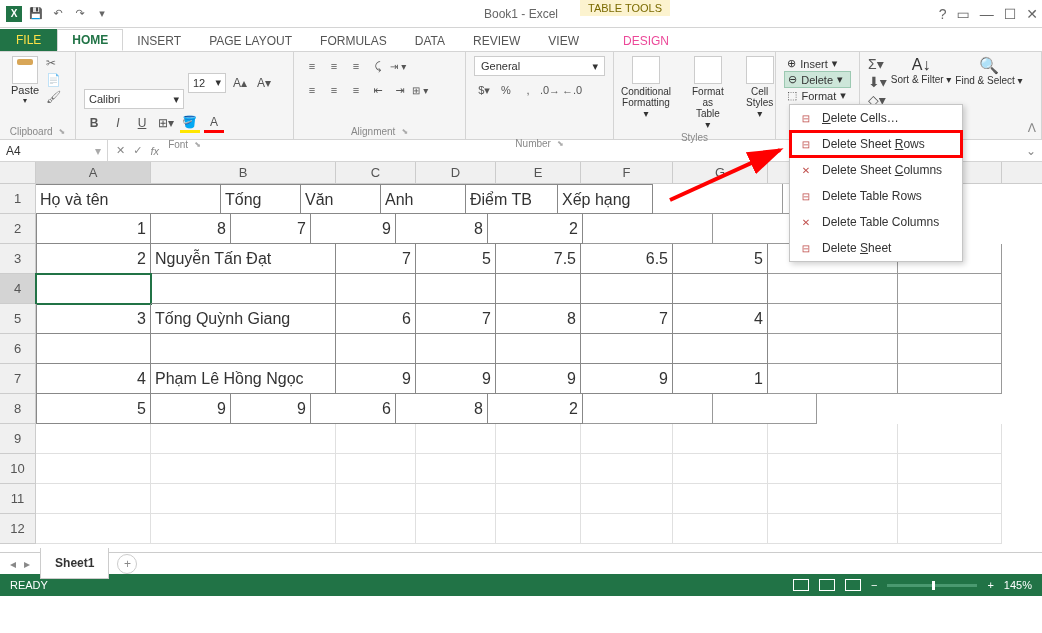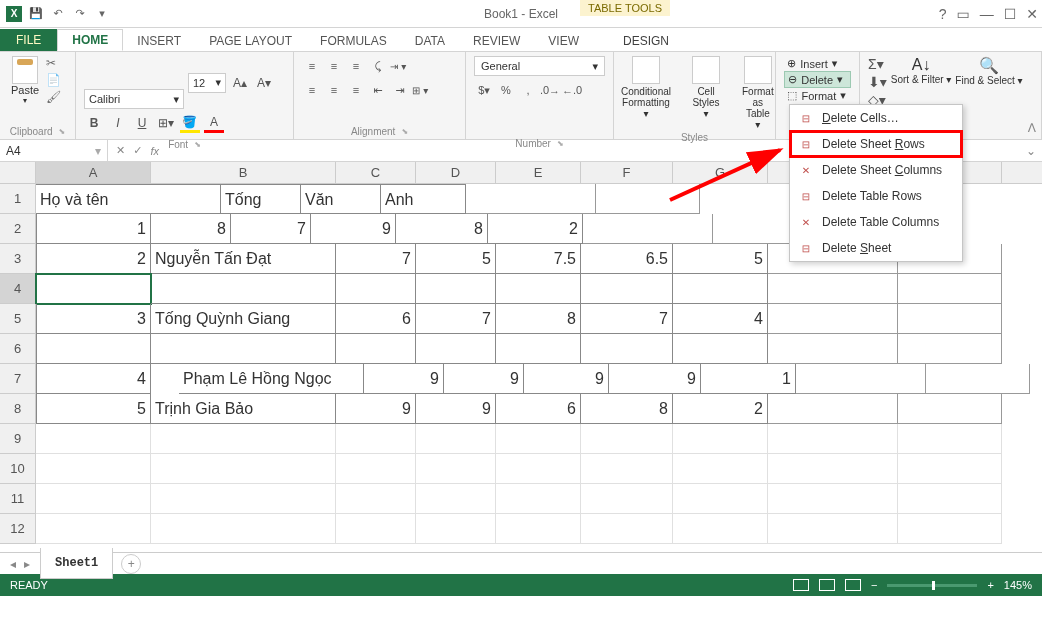--- a/index.html
+++ b/index.html
@@ -7,23 +7,23 @@
 .titlebar{height:28px;background:#fff;display:flex;align-items:center;position:relative;border-bottom:1px solid #d4d4d4;}
 .qat{display:flex;align-items:center;gap:6px;padding-left:6px;}
 .qat .ic{width:16px;height:16px;display:flex;align-items:center;justify-content:center;font-size:11px;color:#666;}
 .excel-icon{background:#217346;color:#fff;font-weight:bold;font-size:10px;width:16px;height:16px;display:flex;align-items:center;justify-content:center;}
 .title-center{position:absolute;left:50%;transform:translateX(-50%);font-size:12px;color:#666;}
 .table-tools{position:absolute;left:580px;top:0;background:#fcf3cf;padding:2px 8px;font-size:11px;color:#7a6a00;}
 .winbtns{position:absolute;right:4px;display:flex;gap:10px;align-items:center;}
 .winbtns span{color:#666;font-size:14px;cursor:pointer;}
 .tabs{height:24px;background:#fff;display:flex;align-items:flex-end;border-bottom:1px solid #d4d4d4;}
 .tab{padding:3px 14px;font-size:12px;color:#555;cursor:pointer;text-transform:uppercase;}
-.tab.file{background:#217346;color:#fef9c3;padding:4px 16px;}
+.tab.file{background:#217346;color:#fde047;padding:4px 16px;}
 .tab.active{border:1px solid #d4d4d4;border-bottom:1px solid #fff;background:#fff;color:#217346;font-weight:bold;}
-.tab.design{color:#404040;}
+.tab.design{color:#ec4899;}
 .ribbon{height:88px;background:#f5f5f5;border-bottom:1px solid #d4d4d4;display:flex;position:relative;}
 .group{border-right:1px solid #d4d4d4;padding:4px 8px 2px;display:flex;flex-direction:column;justify-content:space-between;}
 .group-label{font-size:10px;color:#888;text-align:center;padding-top:2px;display:flex;justify-content:center;gap:6px;align-items:center;}
 .group-label .dlg{font-size:8px;color:#aaa;}
 .clipboard{width:76px;}
 .clip-body{display:flex;gap:4px;}
 .paste-btn{display:flex;flex-direction:column;align-items:center;width:34px;}
 .paste-ic{width:26px;height:28px;border:1px solid #ccc;background:#fff;position:relative;}
 .paste-ic:before{content:"";position:absolute;top:2px;left:4px;width:16px;height:6px;background:#d8a657;border-radius:2px;}
 .side-clip{display:flex;flex-direction:column;gap:3px;font-size:12px;color:#666;}
@@ -67,21 +67,21 @@
 .rh.sel{background:#d4d4d4;}
 .cell{border-right:1px solid #e0e0e0;border-bottom:1px solid #e0e0e0;padding:0 4px;font-size:16px;line-height:29px;overflow:hidden;white-space:nowrap;}
 .tbl .cell{border-right:1px solid #999;border-bottom:1px solid #999;}
 .num{text-align:right;}
 .active-cell{outline:2px solid #217346;outline-offset:-1px;}
 
 .colA{width:115px;} .colB{width:185px;} .colC{width:80px;} .colD{width:80px;} .colE{width:85px;} .colF{width:92px;} .colG{width:95px;} .colH{width:130px;} .colI{width:104px;}
 
 .sheet-tabs{height:22px;border-top:1px solid #ccc;display:flex;align-items:center;background:#fff;}
 .st-nav{display:flex;gap:8px;padding:0 10px;color:#888;}
-.sheet-tab{border:1px solid #ccc;border-top:none;padding:8px 14px;font-size:12px;background:#fff;font-weight:bold;font-family:Liberation Mono, monospace;}
+.sheet-tab{border:1px solid #ccc;border-top:none;padding:8px 14px;font-size:12px;background:#fff;font-weight:bold;}
 .sheet-add{width:20px;height:20px;border:1px solid #ccc;border-radius:50%;margin-left:8px;text-align:center;line-height:18px;color:#888;}
 
 .status{height:22px;background:#217346;color:#fff;display:flex;align-items:center;justify-content:space-between;padding:0 10px;font-size:11px;}
 .status-right{display:flex;align-items:center;gap:10px;}
 .view-ic{width:16px;height:12px;border:1px solid #fff;}
 .zoom-slider{width:90px;height:3px;background:#4a9970;position:relative;}
 .zoom-slider:before{content:"";position:absolute;left:50%;top:-3px;width:3px;height:9px;background:#fff;}
 
 .delete-menu{position:absolute;left:789px;top:104px;width:174px;background:#fff;border:1px solid #c5c5c5;box-shadow:2px 2px 6px rgba(0,0,0,0.2);z-index:50;}
 .menu-item{display:flex;align-items:center;gap:8px;padding:5px 8px;font-size:12px;}
@@ -226,25 +226,25 @@
   </div>
 
   <div class="group styles">
     <div class="styles-body">
       <div class="style-btn">
           <div class="style-ic"></div>
           <span>Conditional Formatting ▾</span>
         </div>
       <div class="style-btn">
           <div class="style-ic"></div>
-          <span>Cell Styles ▾</span>
+          <span>Format as Table ▾</span>
         </div>
       <div class="style-btn">
           <div class="style-ic"></div>
-          <span>Format as Table ▾</span>
+          <span>Cell Styles ▾</span>
         </div>
     </div>
     <div class="group-label">
         <span>Styles</span>
       </div>
   </div>
 
   <div class="group cells">
     <div class="cells-body">
       <div class="cell-btn"><span>⊕</span><span>Insert</span> ▾</div>
@@ -301,20 +301,22 @@
     <div class="ch colH">H</div>
     <div class="ch colI">I</div>
   </div>
   <div id="rows-container">
       <div class="row tbl">
         <div class="rh">1</div>
         <div class="cell colB" style="border-right: 1px solid rgb(136, 136, 136); border-bottom: 1px solid rgb(136, 136, 136); border-top: 1px solid rgb(136, 136, 136);">Họ và tên</div>
         <div class="cell colC" style="border-right: 1px solid rgb(136, 136, 136); border-bottom: 1px solid rgb(136, 136, 136); border-top: 1px solid rgb(136, 136, 136);">Tống</div>
         <div class="cell colD" style="border-right: 1px solid rgb(136, 136, 136); border-bottom: 1px solid rgb(136, 136, 136); border-top: 1px solid rgb(136, 136, 136);">Văn</div>
         <div class="cell colE" style="border-right: 1px solid rgb(136, 136, 136); border-bottom: 1px solid rgb(136, 136, 136); border-top: 1px solid rgb(136, 136, 136);">Anh</div>
+        <div class="cell colF" style="border-right: 1px solid rgb(136, 136, 136); border-bottom: 1px solid rgb(136, 136, 136); border-top: 1px solid rgb(136, 136, 136);">Điểm TB</div>
+        <div class="cell colG" style="border-right: 1px solid rgb(136, 136, 136); border-bottom: 1px solid rgb(136, 136, 136); border-top: 1px solid rgb(136, 136, 136);">Xếp hạng</div>
         <div class="cell colH"></div>
         <div class="cell colI"></div>
       </div>
       <div class="row tbl">
         <div class="rh">2</div>
         <div class="cell colA num" style="border-right: 1px solid rgb(136, 136, 136); border-bottom: 1px solid rgb(136, 136, 136); border-left: 1px solid rgb(136, 136, 136);">1</div>
         <div class="cell colC num" style="border-right: 1px solid rgb(136, 136, 136); border-bottom: 1px solid rgb(136, 136, 136);">8</div>
         <div class="cell colD num" style="border-right: 1px solid rgb(136, 136, 136); border-bottom: 1px solid rgb(136, 136, 136);">7</div>
         <div class="cell colE num" style="border-right: 1px solid rgb(136, 136, 136); border-bottom: 1px solid rgb(136, 136, 136);">9</div>
         <div class="cell colF num" style="border-right: 1px solid rgb(136, 136, 136); border-bottom: 1px solid rgb(136, 136, 136);">8</div>
@@ -366,33 +368,32 @@
         <div class="cell colD" style="border-right: 1px solid rgb(136, 136, 136); border-bottom: 1px solid rgb(136, 136, 136);"></div>
         <div class="cell colE" style="border-right: 1px solid rgb(136, 136, 136); border-bottom: 1px solid rgb(136, 136, 136);"></div>
         <div class="cell colF" style="border-right: 1px solid rgb(136, 136, 136); border-bottom: 1px solid rgb(136, 136, 136);"></div>
         <div class="cell colG" style="border-right: 1px solid rgb(136, 136, 136); border-bottom: 1px solid rgb(136, 136, 136);"></div>
         <div class="cell colH"></div>
         <div class="cell colI"></div>
       </div>
       <div class="row tbl">
         <div class="rh">7</div>
         <div class="cell colA num" style="border-right: 1px solid rgb(136, 136, 136); border-bottom: 1px solid rgb(136, 136, 136); border-left: 1px solid rgb(136, 136, 136);">4</div>
-        <div class="cell colB" style="border-right: 1px solid rgb(136, 136, 136); border-bottom: 1px solid rgb(136, 136, 136); margin-left: 28px;">Phạm Lê Hồng Ngọc</div>
+        <div class="cell colB" style="border-right: 1px solid rgb(136, 136, 136); border-bottom: 1px solid rgb(136, 136, 136);">Phạm Lê Hồng Ngọc</div>
         <div class="cell colC num" style="border-right: 1px solid rgb(136, 136, 136); border-bottom: 1px solid rgb(136, 136, 136);">9</div>
         <div class="cell colD num" style="border-right: 1px solid rgb(136, 136, 136); border-bottom: 1px solid rgb(136, 136, 136);">9</div>
         <div class="cell colE num" style="border-right: 1px solid rgb(136, 136, 136); border-bottom: 1px solid rgb(136, 136, 136);">9</div>
         <div class="cell colF num" style="border-right: 1px solid rgb(136, 136, 136); border-bottom: 1px solid rgb(136, 136, 136);">9</div>
         <div class="cell colG num" style="border-right: 1px solid rgb(136, 136, 136); border-bottom: 1px solid rgb(136, 136, 136);">1</div>
         <div class="cell colH"></div>
         <div class="cell colI"></div>
       </div>
       <div class="row tbl">
         <div class="rh">8</div>
         <div class="cell colA num" style="border-right: 1px solid rgb(136, 136, 136); border-bottom: 1px solid rgb(136, 136, 136); border-left: 1px solid rgb(136, 136, 136);">5</div>
-        <div class="cell colB" style="border-right: 1px solid rgb(136, 136, 136); border-bottom: 1px solid rgb(136, 136, 136);">Trịnh Gia Bảo</div>
         <div class="cell colC num" style="border-right: 1px solid rgb(136, 136, 136); border-bottom: 1px solid rgb(136, 136, 136);">9</div>
         <div class="cell colD num" style="border-right: 1px solid rgb(136, 136, 136); border-bottom: 1px solid rgb(136, 136, 136);">9</div>
         <div class="cell colE num" style="border-right: 1px solid rgb(136, 136, 136); border-bottom: 1px solid rgb(136, 136, 136);">6</div>
         <div class="cell colF num" style="border-right: 1px solid rgb(136, 136, 136); border-bottom: 1px solid rgb(136, 136, 136);">8</div>
         <div class="cell colG num" style="border-right: 1px solid rgb(136, 136, 136); border-bottom: 1px solid rgb(136, 136, 136);">2</div>
         <div class="cell colH"></div>
         <div class="cell colI"></div>
       </div>
       <div class="row">
         <div class="rh">9</div>

